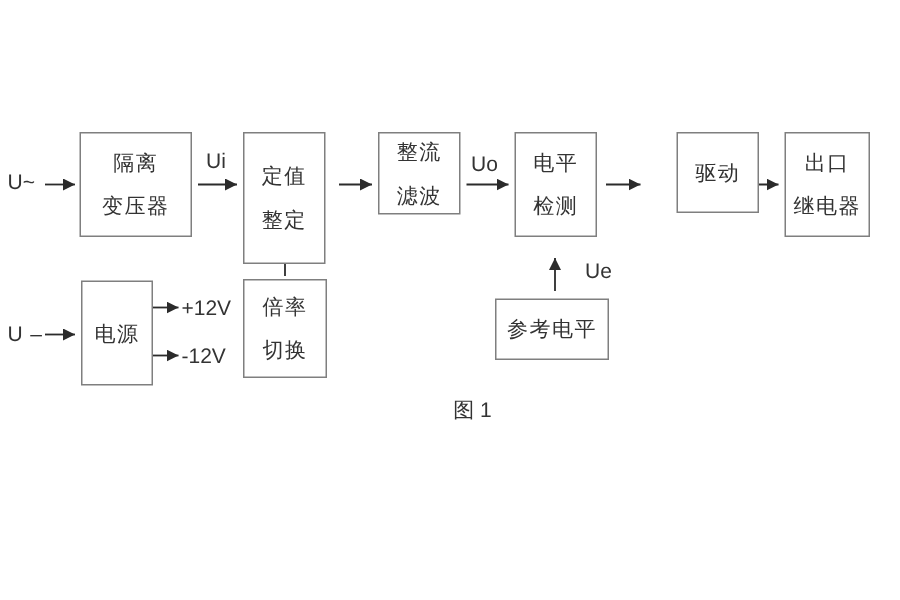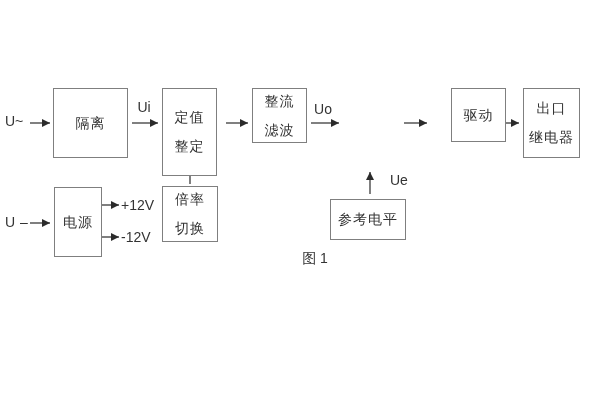--- a/index.html
+++ b/index.html
@@ -39,51 +39,56 @@
     <line x1="497" y1="123" x2="519" y2="123" marker-end="url(#ah)"></line>
     <line x1="190" y1="184" x2="190" y2="163" marker-end="url(#ah)"></line>
     <line x1="370" y1="194" x2="370" y2="172" marker-end="url(#ah)"></line>
     <line x1="30" y1="223" x2="50" y2="223" marker-end="url(#ah)"></line>
     <line x1="102" y1="205" x2="119" y2="205" marker-end="url(#ah)"></line>
     <line x1="102" y1="237" x2="119" y2="237" marker-end="url(#ah)"></line>
   </svg>
 
   <div class="box" style="left:53px;top:88px;width:75px;height:70px">
     <span>隔离</span>
+    <span>变压器</span>
   </div>
   <div class="box" style="left:162px;top:88px;width:55px;height:88px">
     <span>定值</span>
     <span>整定</span>
   </div>
   <div class="box" style="left:252px;top:88px;width:55px;height:55px">
     <span>整流</span>
     <span>滤波</span>
+  </div>
+  <div class="box" style="left:343px;top:88px;width:55px;height:70px">
+    <span>电平</span>
+    <span>检测</span>
   </div>
   <div class="box" style="left:451px;top:88px;width:55px;height:54px">
     <span>驱动</span>
   </div>
   <div class="box" style="left:523px;top:88px;width:57px;height:70px">
     <span>出口</span>
     <span>继电器</span>
   </div>
 
   <div class="box" style="left:54px;top:187px;width:48px;height:70px">
     <span>电源</span>
   </div>
-  <div class="box" style="left:162px;top:186px;width:56px;height:56px">
+  <div class="box" style="left:162px;top:186px;width:56px;height:66px">
     <span>倍率</span>
     <span>切换</span>
   </div>
   <div class="box" style="left:330px;top:199px;width:76px;height:41px">
     <span>参考电平</span>
   </div>
 
   <div class="lbl" style="left:5px;top:113px">U~</div>
   <div class="lbl spread" style="left:5px;top:214px">U–</div>
   <div class="lbl center" style="left:130px;top:99px;width:28px">Ui</div>
   <div class="lbl center" style="left:307px;top:101px;width:32px">Uo</div>
   <div class="lbl" style="left:390px;top:172px">Ue</div>
   <div class="lbl" style="left:121px;top:197px">+12V</div>
   <div class="lbl" style="left:121px;top:229px">-12V</div>
 
-  <div class="lbl center" style="left:288px;top:250px;width:54px">图 1</div>
+  <div class="lbl center" style="left:288px;top:265px;width:54px">图 1</div>
 
 </div>
 
 </body></html>

